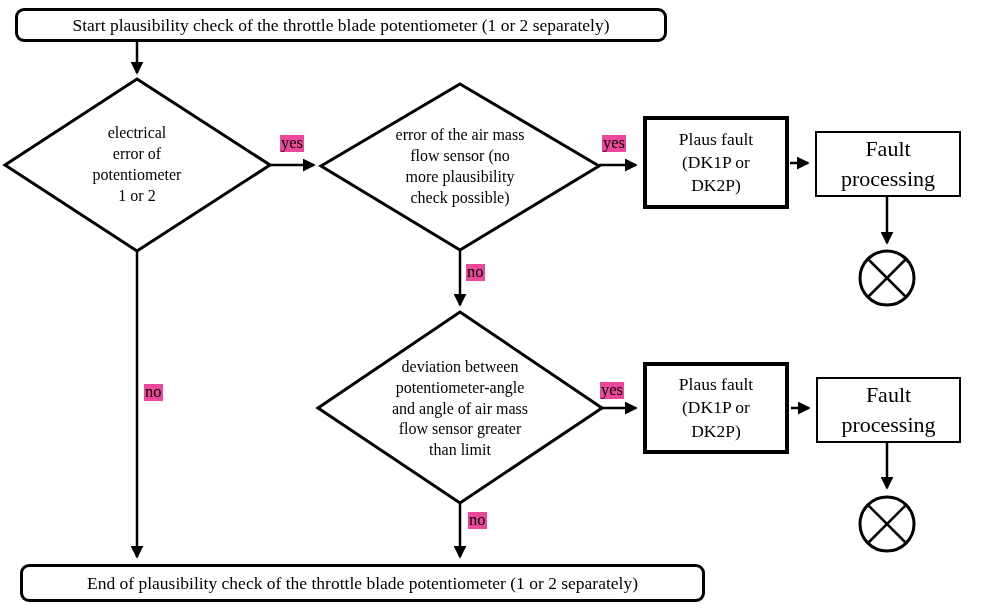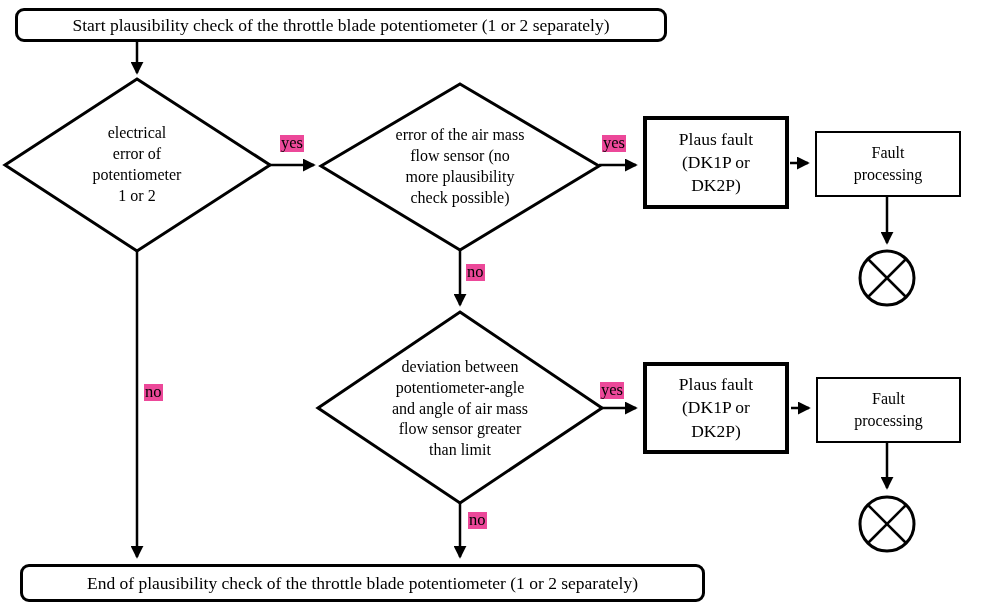--- a/index.html
+++ b/index.html
@@ -39,21 +39,21 @@
     white-space: nowrap;
   }
   .process-strong {
     border-width: 4px;
     font-size: 17.5px;
     line-height: 1.32;
     white-space: pre-line;
   }
   .process {
     border-width: 2.5px;
-    font-size: 16px;
+    font-size: 22px;
     line-height: 1.35;
     white-space: pre-line;
   }
   .diamond-text {
     position: absolute;
     display: flex;
     align-items: center;
     justify-content: center;
     text-align: center;
     font-size: 16px;

